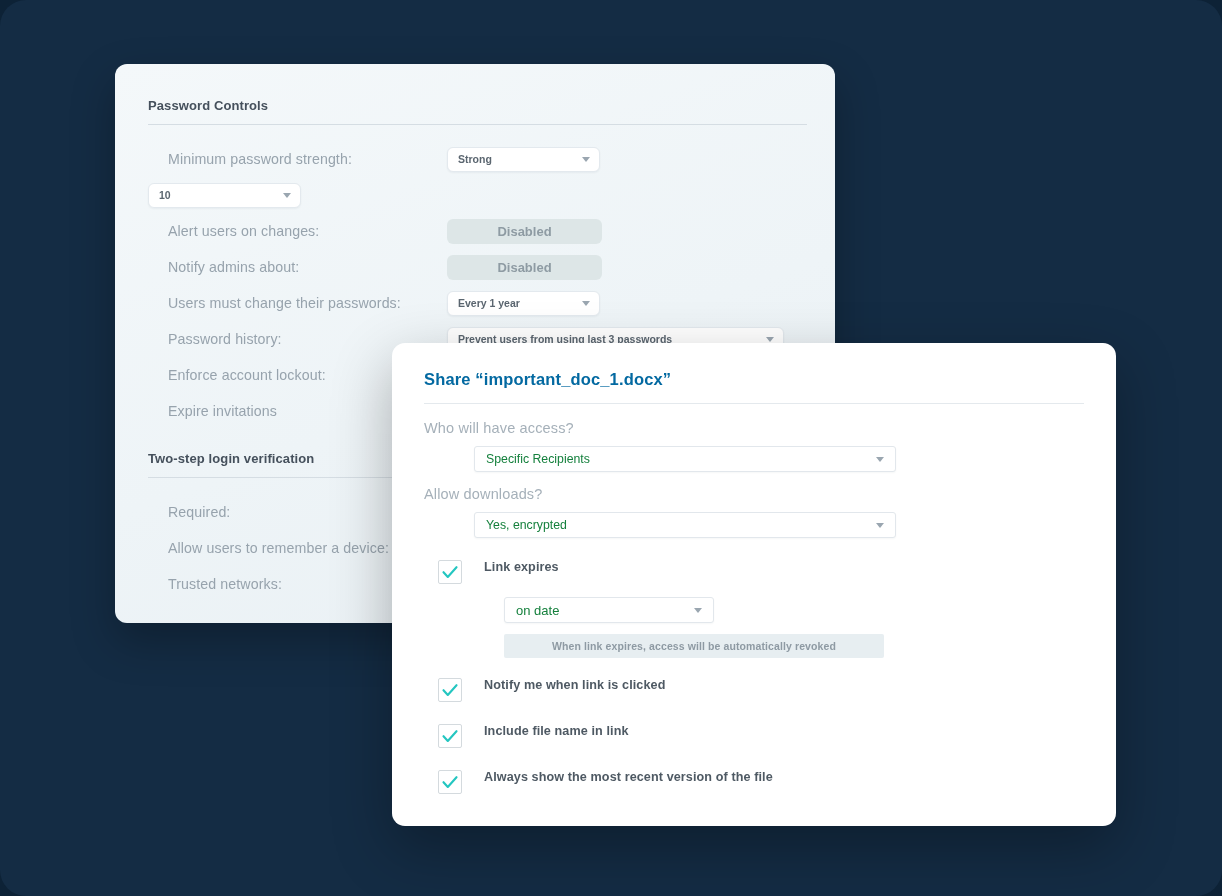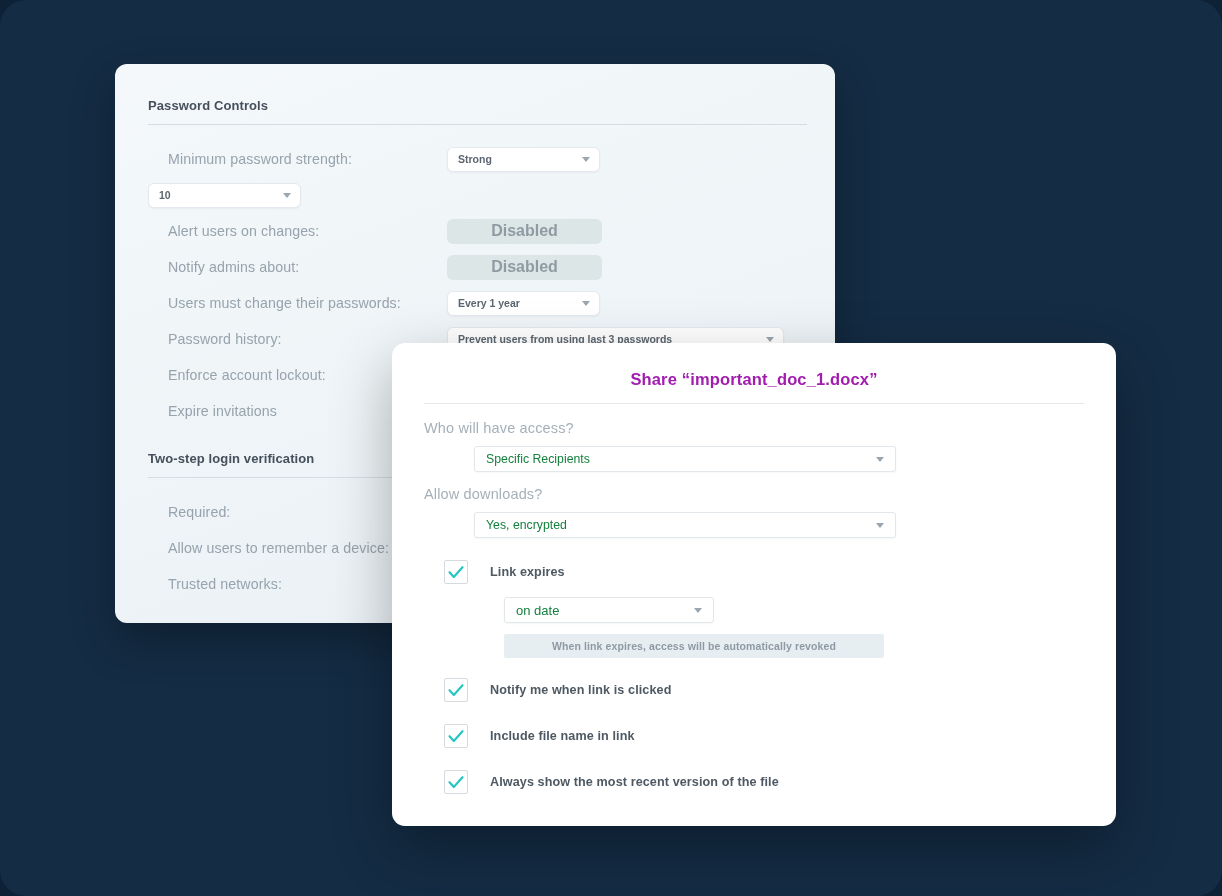--- a/index.html
+++ b/index.html
@@ -95,21 +95,21 @@
     border-top: 5px solid #9aa6b0;
   }
   .disabled-pill {
     width: 155px;
     height: 25px;
     background: #dde6e7;
     border-radius: 6px;
     display: flex;
     align-items: center;
     justify-content: center;
-    font-size: 16px;
+    font-size: 13px;
     font-weight: bold;
     color: #8e9ba3;
   }
 
   .block-gap { height: 22px; }
 
   
   #share-modal {
     position: absolute;
     left: 392px;
@@ -117,24 +117,23 @@
     width: 724px;
     height: 483px;
     background: #ffffff;
     border-radius: 13px;
     box-shadow: 0 22px 60px rgba(0,0,0,.30);
     padding: 27px 32px 0 32px;
   }
   #share-modal .modal-title {
     font-size: 16.5px;
     font-weight: bold;
-    color: #a21caf;
+    color: #0369a1;
     padding-bottom: 14px;
     letter-spacing: .15px;
-    text-align: center;
   }
   #share-modal .modal-rule {
     height: 1px;
     background: #e4e9ed;
     margin-bottom: 16px;
   }
 
   .field-label {
     font-size: 14.5px;
     color: #a5b0b9;
@@ -166,22 +165,21 @@
     border-left: 4.5px solid transparent;
     border-right: 4.5px solid transparent;
     border-top: 5px solid #9aa6b0;
   }
 
   .gap-14 { height: 14px; }
   .gap-22 { height: 22px; }
 
   .check-row {
     display: flex;
-    align-items: center;
-    margin-left: 20px;
+    margin-left: 14px;
   }
   .checkbox {
     width: 24px;
     height: 24px;
     flex: 0 0 24px;
     background: #ffffff;
     border: 1px solid #d4dade;
     border-radius: 2px;
     display: flex;
     align-items: center;

